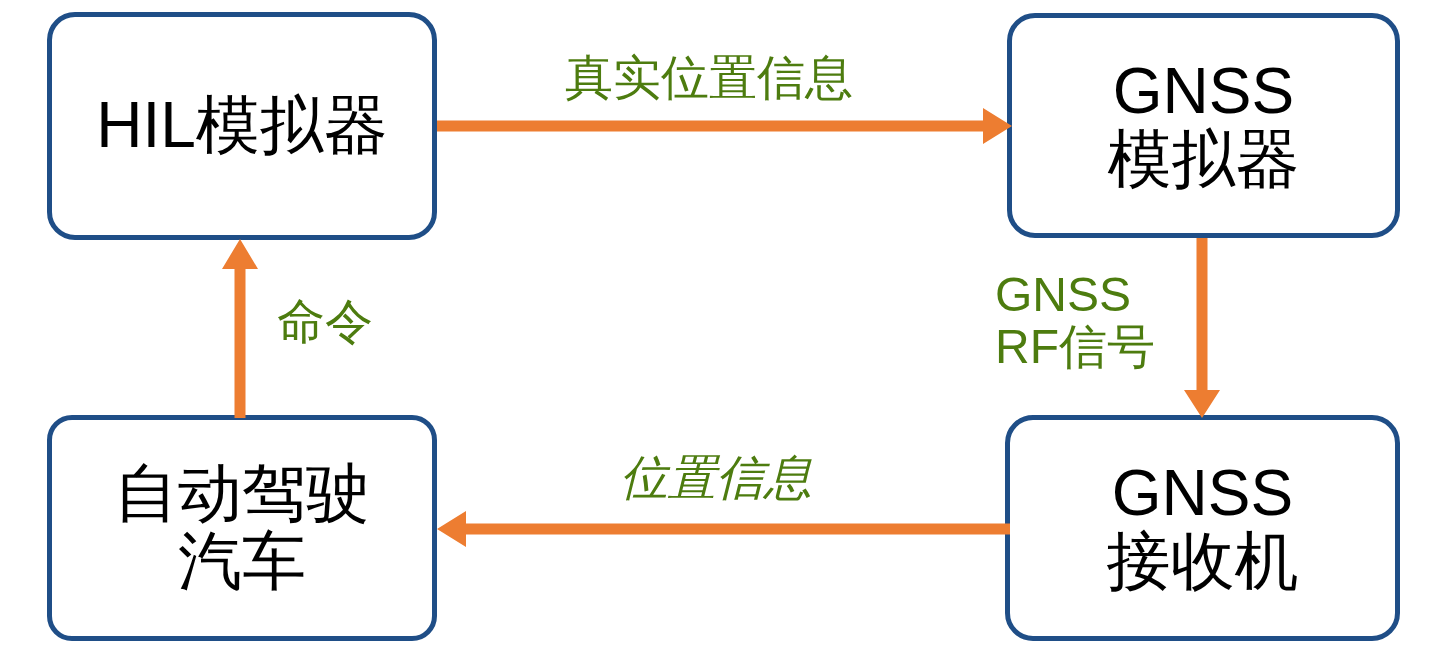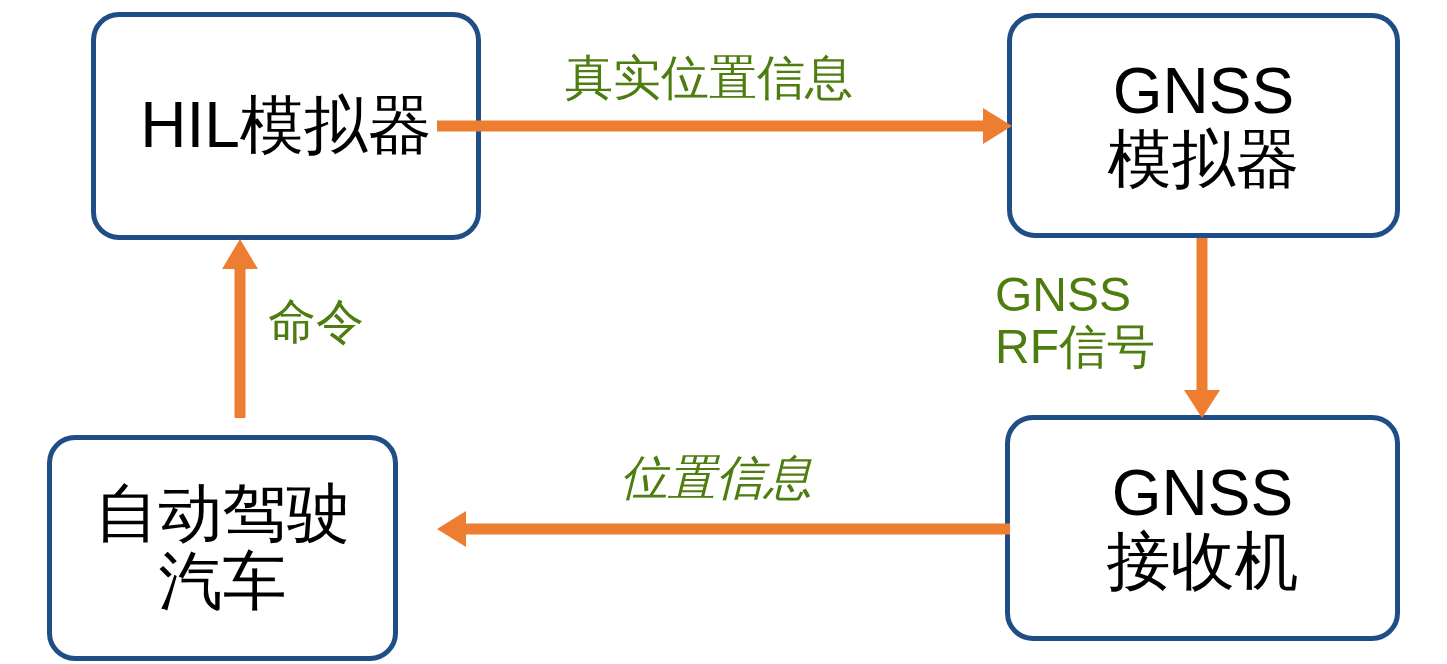--- a/index.html
+++ b/index.html
@@ -44,30 +44,30 @@
     white-space: pre-line;
     font-weight: 400;
   }
   .arrow-svg {
     position: absolute;
     overflow: visible;
     pointer-events: none;
   }
 
   
-  #node-hil        { left: 47px;   top: 12px;  width: 390px; height: 228px; margin-left: 44px; }
+  #node-hil        { left: 47px;   top: 12px;  width: 390px; height: 228px; }
   #node-gnss-sim   { left: 1007px; top: 13px;  width: 393px; height: 225px; }
-  #node-av-car     { left: 47px;   top: 435px; width: 351px; height: 226px; }
+  #node-av-car     { left: 47px;   top: 415px; width: 390px; height: 226px; border-radius: 25px; }
   #node-gnss-recv  { left: 1005px; top: 415px; width: 395px; height: 226px; }
 
   
   #label-true-pos  { left: 565px;  top: 52px; }
   #label-gnss-rf   { left: 995px;  top: 269px; }
   #label-pos-info  { left: 620px;  top: 452px; font-style: italic; }
-  #label-command   { left: 268px;  top: 296px; }
+  #label-command   { left: 277px;  top: 296px; }
 
   
   #arrow-top       { left: 437px;  top: 106px;  width: 575px; height: 40px; }
   #arrow-right     { left: 1182px; top: 238px;  width: 40px;  height: 180px; }
   #arrow-bottom    { left: 437px;  top: 509px;  width: 573px; height: 40px; }
   #arrow-left      { left: 220px;  top: 239px;  width: 40px;  height: 179px; }
 </style>
 </head>
 <body>
 

